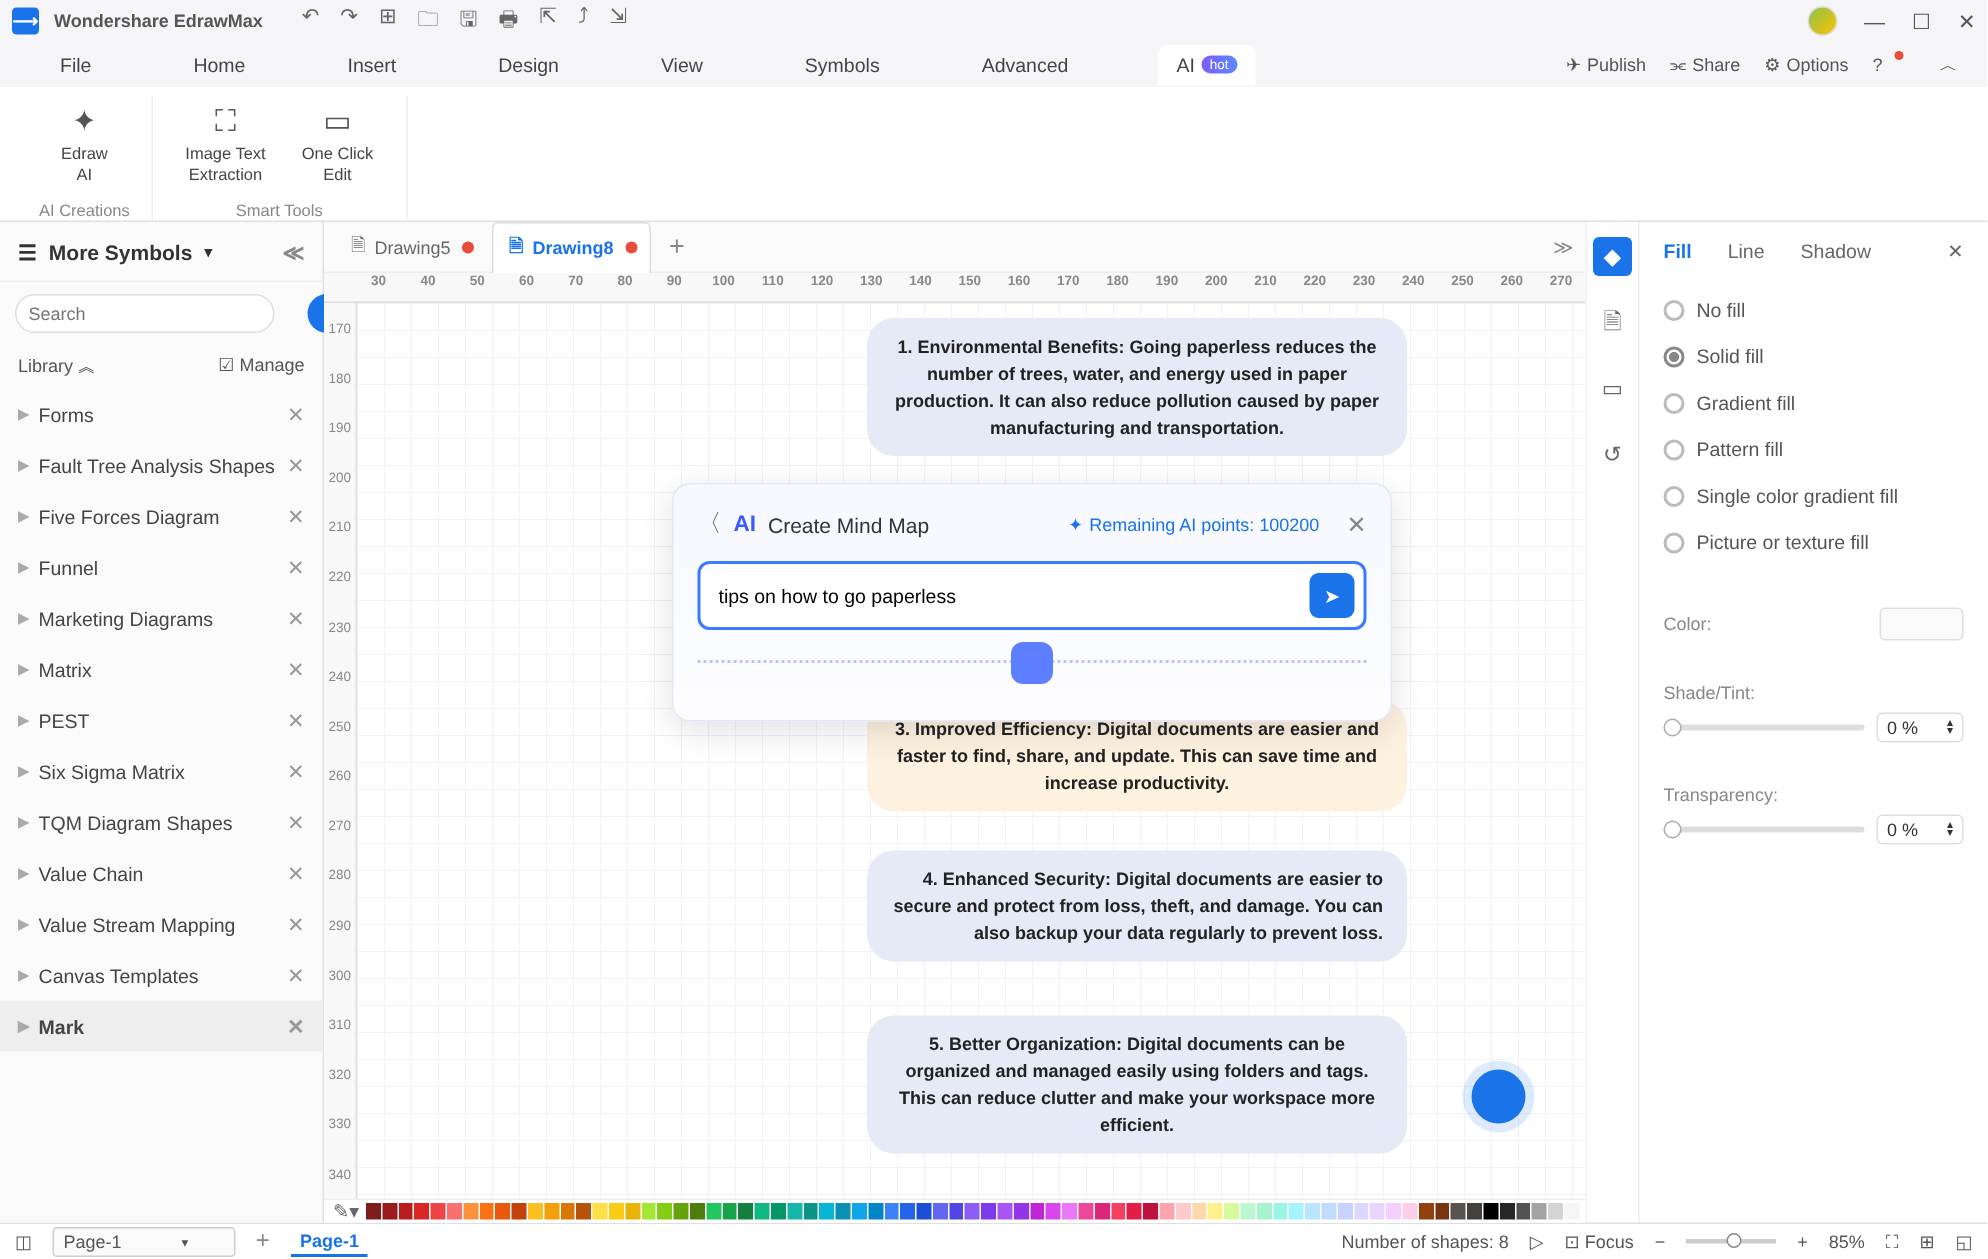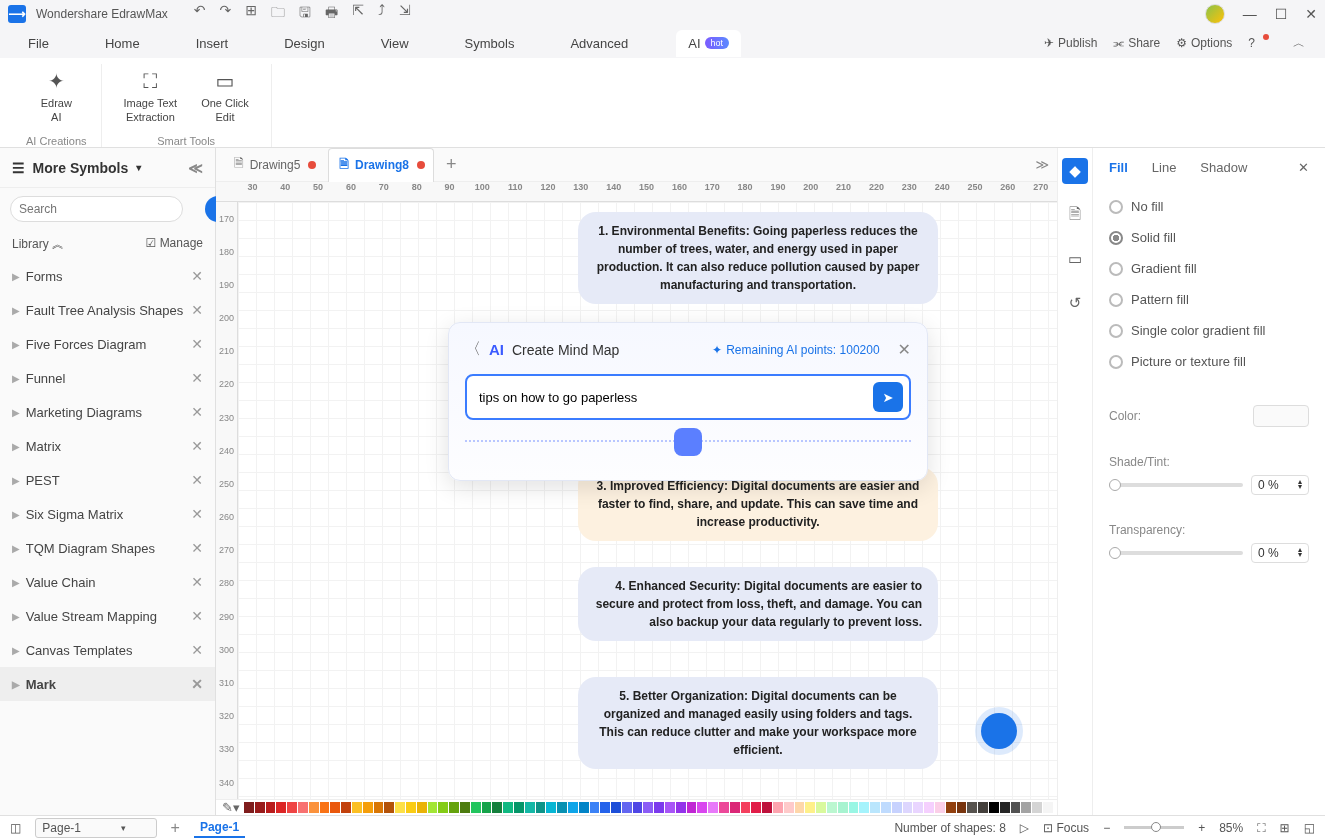--- a/index.html
+++ b/index.html
@@ -1,29 +1,29 @@
 <!DOCTYPE html>
 <html><head>
 <meta charset="utf-8">
 <style>
 * { margin: 0; padding: 0; box-sizing: border-box; font-family: -apple-system, BlinkMacSystemFont, "Segoe UI", Arial, sans-serif; }
 body { width: 1325px; height: 839px; overflow: hidden; background: #fff; font-size: 13px; color: #333; }
 
 
 .titlebar { height: 28px; background: #f5f5f7; display: flex; align-items: center; padding: 0 8px; gap: 10px; }
 .app-logo { width: 18px; height: 18px; background: #1a73e8; border-radius: 3px; display: flex; align-items: center; justify-content: center; color: #fff; font-weight: bold; font-size: 12px; }
-.app-title { font-size: 12px; color: #555; }
+.app-title { font-size: 12px; color: #555; font-weight: bold; }
 .qat { display: flex; gap: 14px; margin-left: 16px; color: #666; font-size: 14px; }
 .qat span { cursor: pointer; }
 .window-controls { margin-left: auto; display: flex; gap: 18px; color: #555; font-size: 14px; align-items: center; }
 .avatar { width: 20px; height: 20px; border-radius: 50%; background: linear-gradient(135deg,#8bc34a,#ffc107); border: 1px solid #ddd; }
 
 
 .menubar { height: 30px; background: #f5f5f7; display: flex; align-items: center; padding: 0 20px; gap: 40px; font-size: 13px; color: #444; }
-.menubar .menu-item { cursor: pointer; padding: 4px 8px; }
+.menubar .menu-item { cursor: pointer; padding: 4px 8px; margin-left: 12px; }
 .menubar .menu-item.active { background: #fff; border-radius: 6px 6px 0 0; padding: 6px 12px; font-weight: 500; display: flex; align-items: center; gap: 4px; }
 .hot-badge { background: linear-gradient(90deg,#7b5cff,#5c8aff); color: #fff; font-size: 9px; padding: 1px 6px; border-radius: 8px; }
 .menubar-right { margin-left: auto; display: flex; gap: 16px; align-items: center; font-size: 12px; color: #555; }
 .menubar-right span { display: flex; align-items: center; gap: 4px; cursor: pointer; }
 .red-dot { width: 6px; height: 6px; background: #e74c3c; border-radius: 50%; position: relative; top: -6px; left: -8px; }
 
 
 .ribbon { height: 90px; background: #fff; border-bottom: 1px solid #e0e0e0; display: flex; padding: 6px 12px 0 12px; }
 .ribbon-group { display: flex; flex-direction: column; align-items: center; padding: 0 14px; border-right: 1px solid #eee; }
 .ribbon-item { display: flex; flex-direction: column; align-items: center; gap: 2px; cursor: pointer; font-size: 11px; color: #444; text-align: center; line-height: 1.3; padding: 4px 8px; }

